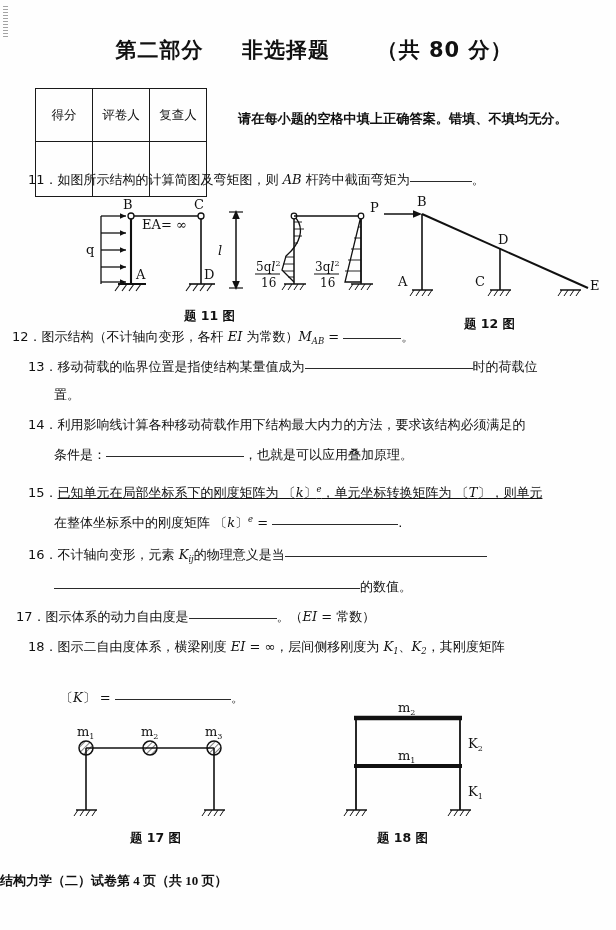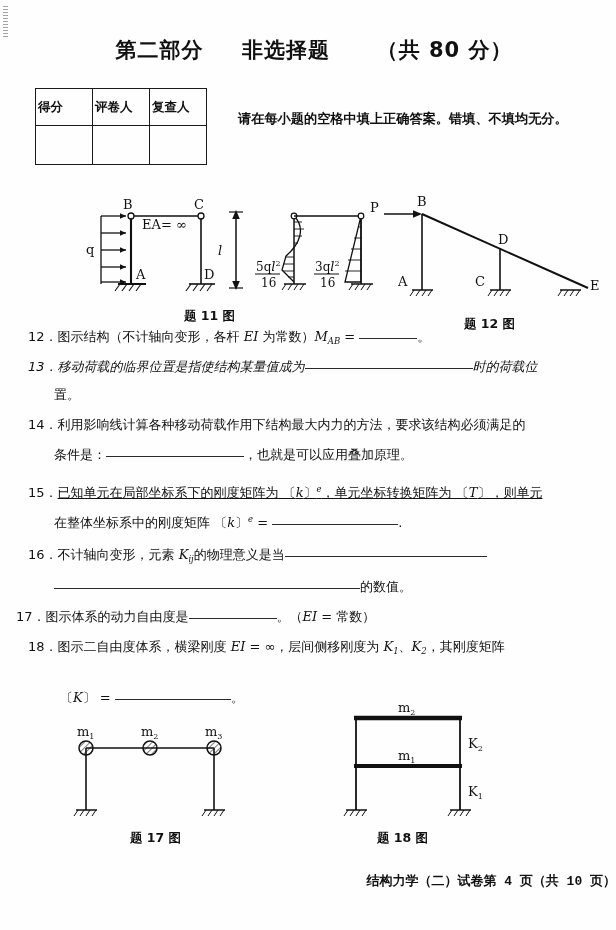--- a/index.html
+++ b/index.html
@@ -50,24 +50,24 @@
     position: absolute;
     left: 35px; top: 88px;
     border-collapse: collapse;
     font-size: 12.5px;
     font-family: "DejaVu Sans", "Liberation Sans", sans-serif;
   }
   .score-table td {
     border: 1.4px solid #1a1a1a;
     width: 52px;
     height: 20px;
-    text-align: left;
+    text-align: center;
     vertical-align: middle;
-    font-weight: bold;
-    padding: 8px 2px;
+    font-weight: normal;
+    padding: 16px 2px;
   }
   .score-table tr.blank td { height: 22px; }
 
   
   .sec-head {
     position: absolute;
     left: 212px; top: 108px;
     font-size: 13.2px;
     font-weight: bold;
     font-family: "DejaVu Sans", "Liberation Sans", sans-serif;
@@ -101,24 +101,24 @@
     font-size: 12.5px;
     font-weight: bold;
     font-family: "DejaVu Sans", "Liberation Sans", sans-serif;
     white-space: nowrap;
   }
 
   
   .footer {
     position: absolute;
     left: 0; right: 0; top: 872px;
-    text-align: right;
+    text-align: left;
     font-size: 13px;
     font-weight: bold;
-    font-family: Liberation Mono, monospace;
+    font-family: Liberation Serif, serif;
   }
 
   
   .fig { position: absolute; }
   svg { display: block; overflow: visible; }
   .lbl { font-family: "DejaVu Serif","Liberation Serif",serif; font-size: 13px; fill:#111; }
   .lbl-i { font-family: "DejaVu Serif","Liberation Serif",serif; font-style: italic; font-size: 13px; fill:#111; }
   .lbl-s { font-family: "DejaVu Serif","Liberation Serif",serif; font-size: 8px; fill:#111; }
   .frac { font-family: "DejaVu Serif","Liberation Serif",serif; font-size: 12px; fill:#111; }
 </style>
@@ -149,20 +149,23 @@
       <td></td>
       <td></td>
     </tr>
   </tbody>
     </table>
 
   <div class="sec-head">
     <span class="line2">请在每小题的空格中填上正确答案。错填、不填均无分。</span>
   </div>
 
+  <div class="q" style="left:28px; top:170px;">
+    <span class="num">11．</span><span>如图所示结构的计算简图及弯矩图，则 </span><span class="it">AB</span><span> 杆跨中截面弯矩为</span><span class="blank-u" style="width:62px;"></span><span>。</span>
+  </div>
 
   <div class="fig" style="left:96px; top:196px;">
     <svg width="290" height="108" viewBox="0 0 290 108">
 
       <line x1="35" y1="20" x2="35" y2="88" stroke="#111" stroke-width="2.1"></line>
       <line x1="35" y1="20" x2="105" y2="20" stroke="#111" stroke-width="1.6"></line>
       <line x1="105" y1="20" x2="105" y2="88" stroke="#111" stroke-width="1.6"></line>
 
       <circle cx="35" cy="20" r="3" fill="#fff" stroke="#111" stroke-width="1.3"></circle>
       <circle cx="105" cy="20" r="3" fill="#fff" stroke="#111" stroke-width="1.3"></circle>
@@ -305,25 +308,25 @@
       <text class="lbl" x="0" y="14">P</text>
       <text class="lbl" x="47" y="8">B</text>
       <text class="lbl" x="128" y="46">D</text>
       <text class="lbl" x="28" y="88">A</text>
       <text class="lbl" x="105" y="88">C</text>
       <text class="lbl" x="220" y="92">E</text>
     </svg>
   </div>
   <div class="cap" style="left:464px; top:316px;">题 12 图</div>
 
-  <div class="q" style="left:28px; top:327px;">
+  <div class="q" style="left:12px; top:327px;">
     <span class="num">12．</span><span>图示结构（不计轴向变形，各杆 </span><span class="it">EI</span><span> 为常数）</span><span class="it">M</span><span class="it sub">AB</span><span> = </span><span class="blank-u" style="width:58px;"></span><span>。</span>
   </div>
 
-  <div class="q" style="left:28px; top:357px;font-style:italic;">
+  <div class="q" style="left:28px; top:357px;">
     <span class="num">13．</span><span>移动荷载的临界位置是指使结构某量值成为</span><span class="blank-u" style="width:168px;"></span><span>时的荷载位</span>
   </div>
   <div class="q" style="left:28px; top:385px;">
     <span class="indent"></span><span>置。</span>
   </div>
 
   <div class="q" style="left:28px; top:415px;">
     <span class="num">14．</span><span>利用影响线计算各种移动荷载作用下结构最大内力的方法，要求该结构必须满足的</span>
   </div>
   <div class="q" style="left:28px; top:445px;">

